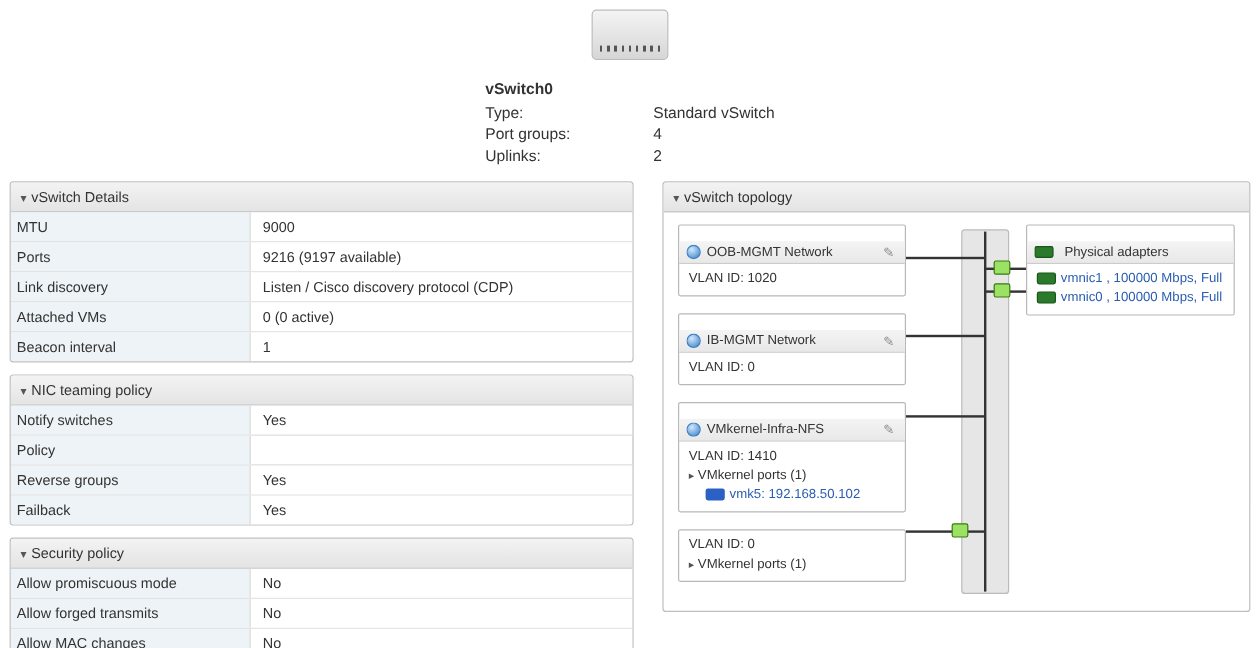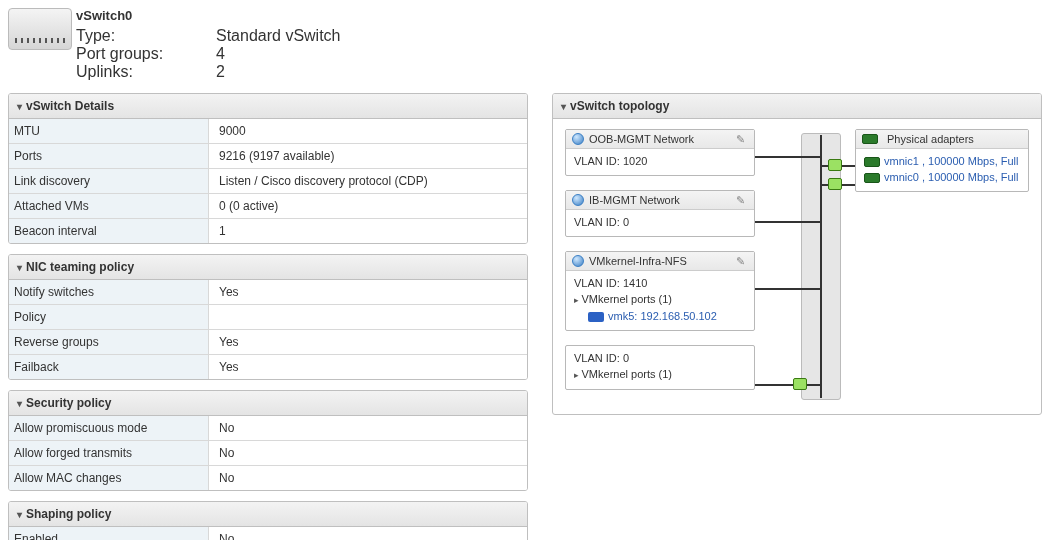--- a/index.html
+++ b/index.html
@@ -7,23 +7,24 @@
     margin: 0;
     padding: 8px;
     font-family: Arial, Helvetica, sans-serif;
     font-size: 12px;
     color: #333;
     background: #fff;
     width: 1050px;
   }
   .header {
     display: flex;
-    align-items: flex-start;
-    gap: 4px;
+    align-items: center;
+    gap: 16px;
     margin-bottom: 12px;
+    flex-direction: column;
   }
   .switch-icon {
     width: 64px;
     height: 42px;
     background: linear-gradient(#f4f4f4,#d6d6d6);
     border: 1px solid #bbb;
     border-radius: 4px;
     position: relative;
   }
   .switch-icon::after {
@@ -35,41 +36,41 @@
     height: 5px;
     background: repeating-linear-gradient(90deg,#555 0 2px,transparent 2px 6px);
   }
   .header-info .title {
     font-weight: bold;
     margin-bottom: 4px;
     font-size: 13px;
   }
   .header-info .row {
     display: flex;
-    font-size: 16px;
+    font-size: 13px;
     line-height: 18px;
   }
   .header-info .lbl { width: 140px; }
   .columns {
     display: flex;
     gap: 24px;
   }
   .col-left { width: 520px; }
   .col-right { flex: 1; }
   .panel {
     border: 1px solid #bfbfbf;
     border-radius: 3px;
     margin-bottom: 10px;
     overflow: hidden;
   }
   .panel-header {
     background: linear-gradient(#f3f3f3,#e4e4e4);
     border-bottom: 1px solid #bfbfbf;
     padding: 5px 8px;
-    font-weight: bold;
+    font-weight: normal;
     font-size: 12px;
     display: flex;
     align-items: center;
     gap: 4px;
   }
   .panel-header .caret::before {
     content: "▾";
     font-size: 10px;
     color: #555;
   }
@@ -109,20 +110,21 @@
     background: #fff;
     font-size: 11px;
   }
   .pg-head, .pa-head {
     background: linear-gradient(#f4f4f4,#e8e8e8);
     border-bottom: 1px solid #ccc;
     padding: 3px 6px;
     display: flex;
     align-items: flex-start;
     justify-content: space-between;
+    margin-top: 13px;
   }
   .pg-head-left { display:flex; align-items:center; gap:5px; overflow:hidden;}
   .pg-body { padding: 4px 8px 6px 8px; line-height: 16px; }
   .pencil {
     width: 12px; height: 12px;
     color: #888;
     cursor: pointer;
   }
   .pencil::before { content: "✎"; font-size: 11px; }
   .net-icon {

